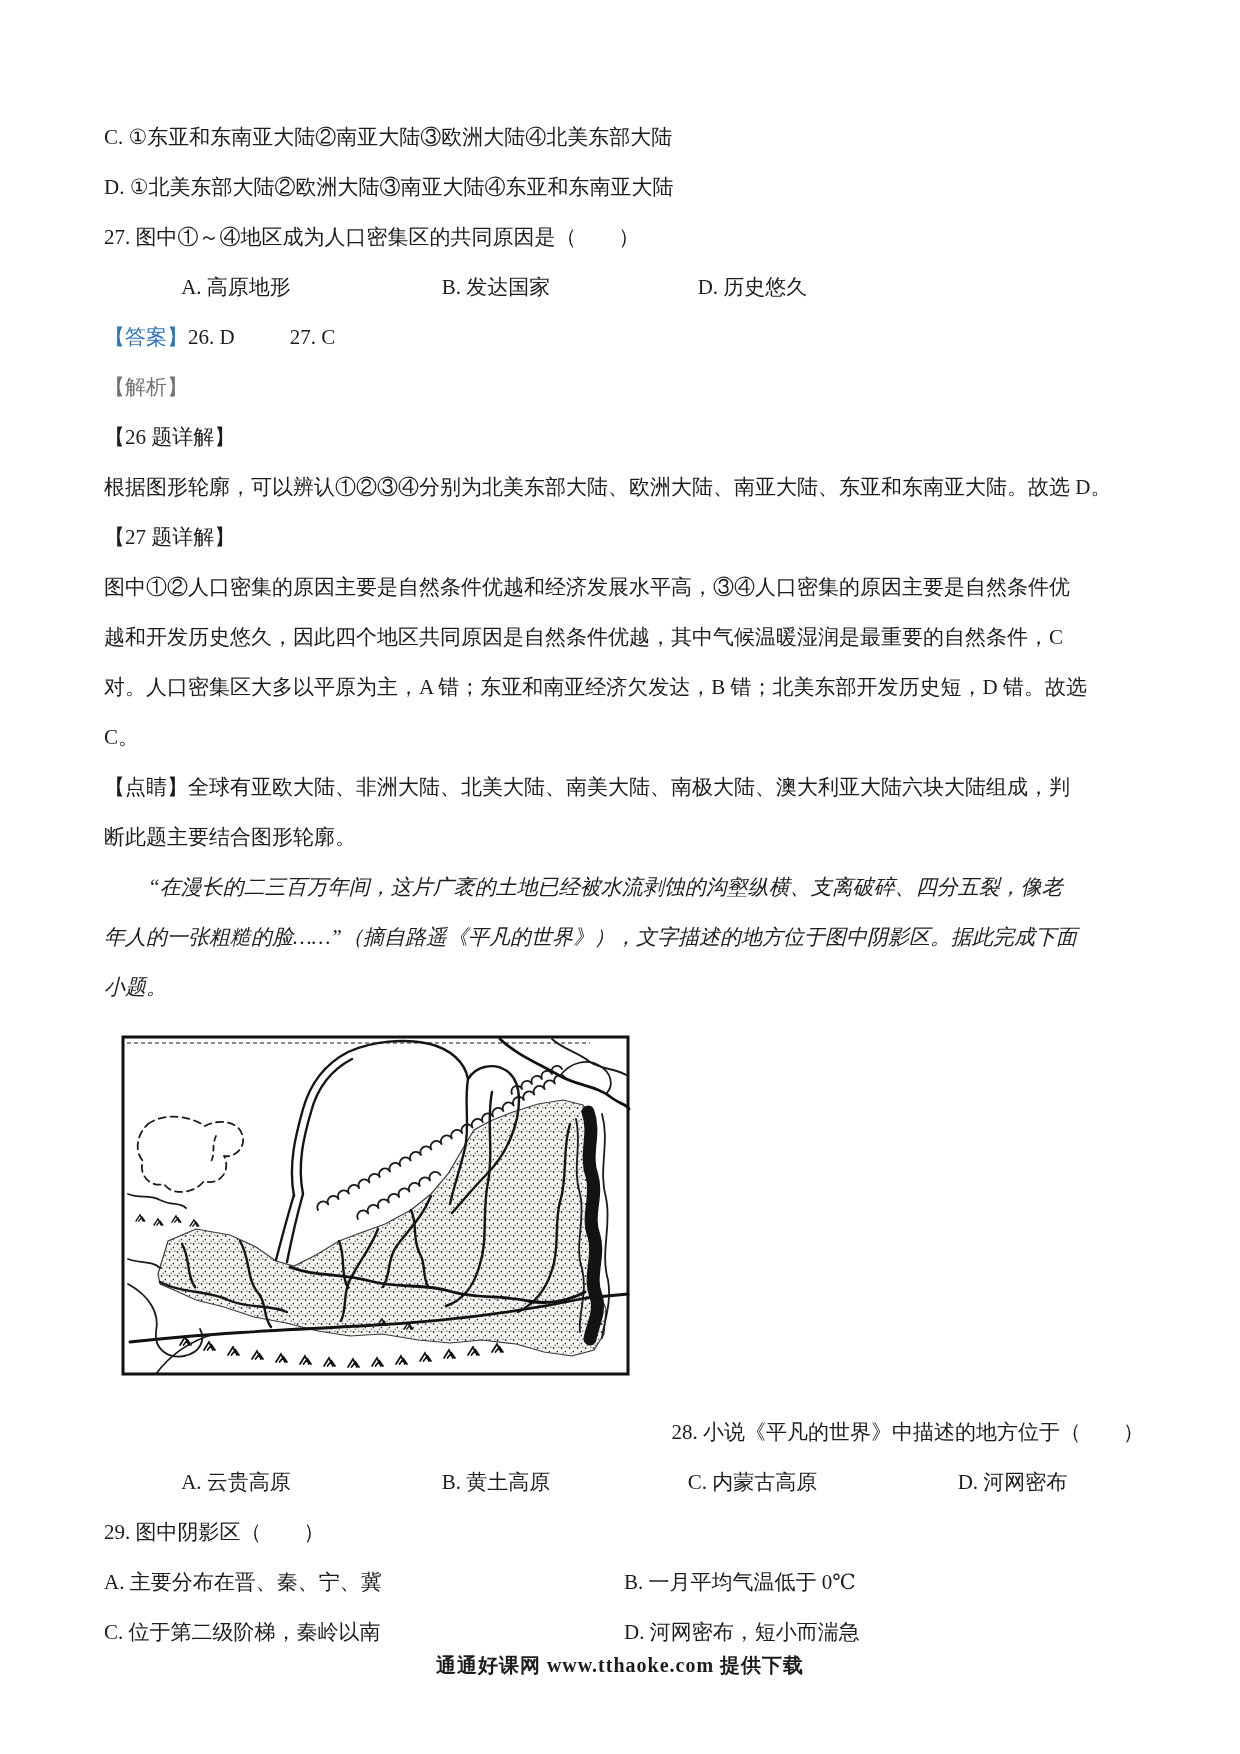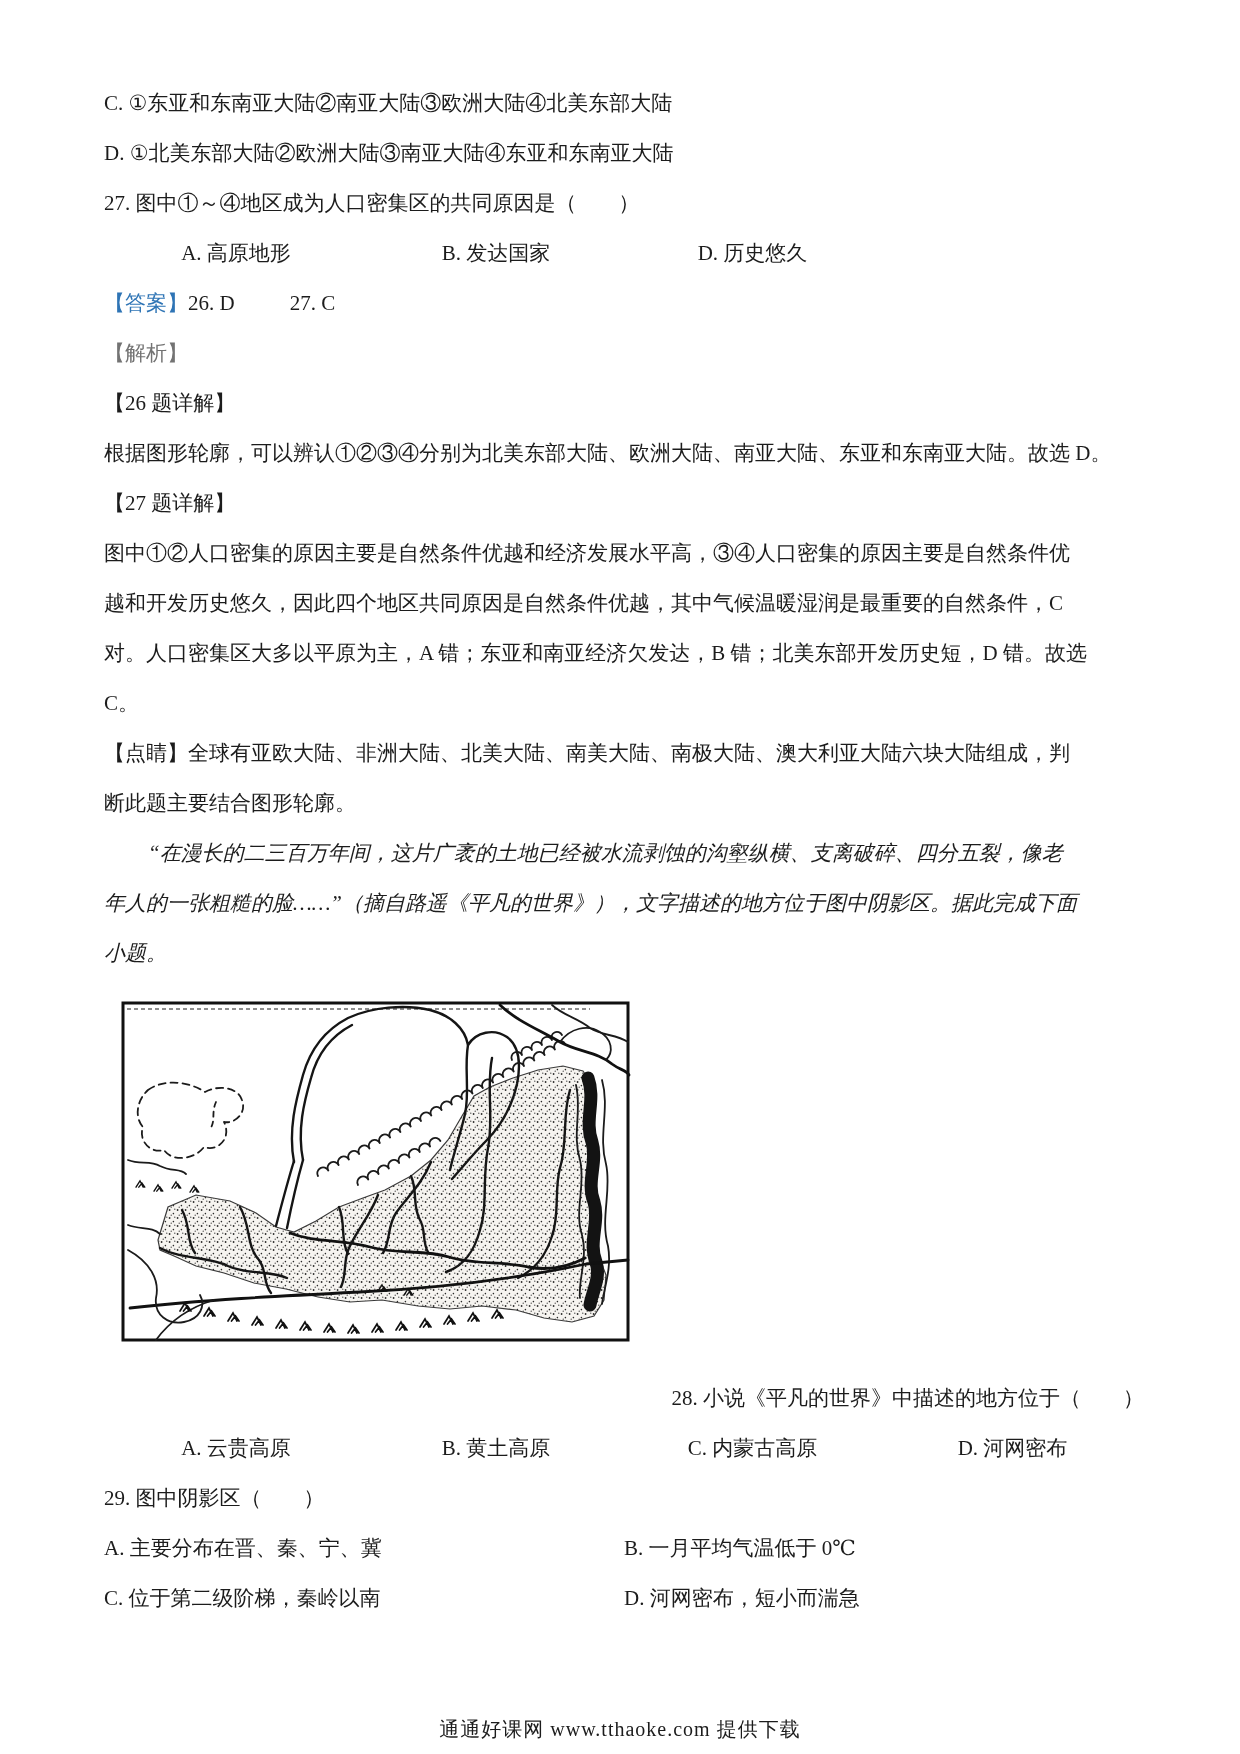--- a/index.html
+++ b/index.html
@@ -7,33 +7,33 @@
   .page{
     position:relative;
     width:1240px;height:1754px;
     margin:0 auto;
     background:#ffffff;
     overflow:hidden;
     font-family:"Liberation Serif","DejaVu Serif",serif;
     font-size:21px;
     color:#1c1c1c;
   }
-  .content{padding:78px 96px 0 104px;}
+  .content{padding:112px 96px 0 104px;}
   .line{height:50px;line-height:50px;white-space:nowrap;}
   .opt4{display:grid;grid-template-columns:264px 256px 257px 1fr;text-align:center;}
   .opt2{display:grid;grid-template-columns:520px 1fr;}
   .blue-tag{font-weight:normal;}
   .ans-gap{margin-left:55px;}
   .kai{font-style:italic;}
   .indent{text-indent:44px;}
   .figure-wrap{margin:22px 0 0 16px;height:343px;}
   .q28{margin-top:30px;text-align:right;}
   .footer{
-    position:absolute;left:0;top:1716px;width:100%;
-    text-align:center;font-size:20px;letter-spacing:1px;
+    position:absolute;left:0;top:1652px;width:100%;
+    text-align:center;font-size:20px;letter-spacing:1px;font-weight:bold;
   }
   svg .thin{fill:none;stroke:#1b1b1b;stroke-width:1.8;stroke-linecap:round;stroke-linejoin:round;}
   svg .river{fill:none;stroke:#151515;stroke-width:2.4;stroke-linecap:round;stroke-linejoin:round;}
   svg .bold{fill:none;stroke:#111;stroke-width:2.8;stroke-linecap:round;stroke-linejoin:round;}
 </style>
 </head>
 <body>
 
 <div class="page" style="color: rgb(28, 28, 28); background: rgb(255, 255, 255);">
   <div class="content">

